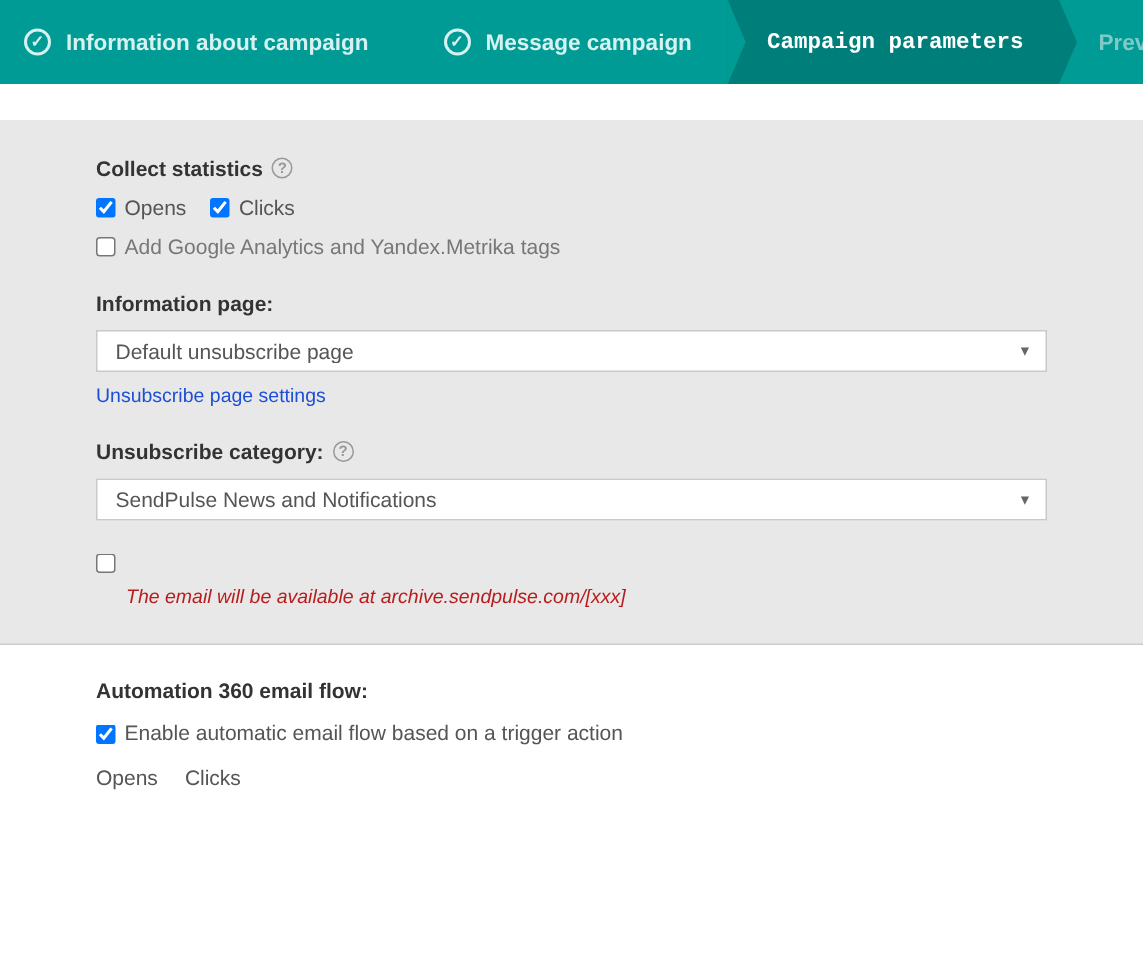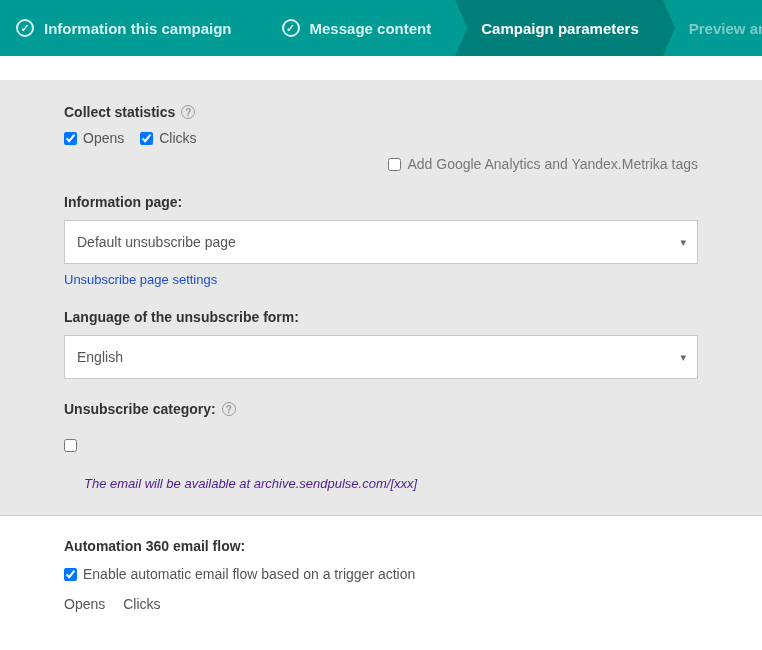--- a/index.html
+++ b/index.html
@@ -23,21 +23,21 @@
     align-items: center;
     padding: 0 24px 0 16px;
     height: 100%;
     color: #b3e0de;
     font-size: 15px;
     font-weight: 600;
     position: relative;
     white-space: nowrap;
   }
   .step.done { color: #d6f2f0; }
-  .step.active { background: #007f7a; color: #fff; }
+  .step.active { background: #007f7a; color: #fff; font-family: Liberation Mono, monospace; }
   .step .chev {
     position: absolute;
     right: -12px;
     top: 0;
     width: 0;
     height: 0;
     border-top: 28px solid transparent;
     border-bottom: 28px solid transparent;
     border-left: 12px solid #009b95;
     z-index: 1;
@@ -107,25 +107,24 @@
     display: flex;
     align-items: center;
     gap: 6px;
   }
   .cbox, .radio {
     width: 13px; height: 13px;
   }
   .sub-check {
     margin-top: 10px;
     color: #777;
-    justify-content: flex-end;
   }
   .select {
     width: 100%;
-    height: 44px;
+    height: 28px;
     border: 1px solid #c9c9c9;
     background: #fff;
     padding: 0 30px 0 12px;
     font-size: 14px;
     color: #555;
     appearance: none;
     position: relative;
   }
   .select-wrap { position: relative; }
   .select-wrap::after {
@@ -140,44 +139,44 @@
   }
   .link {
     color: #1d4ed8;
     font-size: 13px;
     margin-top: 8px;
     display: inline-block;
     text-decoration: none;
   }
   .hint {
     font-style: italic;
-    color: #4c1d95;
+    color: #b91c1c;
     font-size: 13px;
-    margin-top: 24px;
+    margin-top: 8px;
     margin-left: 20px;
   }
 
   .auto-section {
     padding-top: 22px;
   }
   .auto-section .label { margin-bottom: 12px; text-align: right; }
   .radio-row { display:flex; gap:18px; align-items:center; margin-top:14px; color:#555; }
 </style>
 </head>
 <body>
 
 <div class="steps">
   <div class="step done">
     <span class="check-ico">✓</span>
-    <span>Information this campaign</span>
+    <span>Information about campaign</span>
     <span class="chev"></span>
   </div>
   <div class="step done" style="padding-left:26px;">
     <span class="check-ico">✓</span>
-    <span>Message content</span>
+    <span>Message campaign</span>
     <span class="chev"></span>
   </div>
   <div class="step active" style="padding-left:26px;">
     <span class="chev-in"></span>
     <span>Campaign parameters</span>
     <span class="chev"></span>
   </div>
   <div class="step" style="color:#7fcac6;padding-left:26px;">
     <span>Preview and send</span>
   </div>
@@ -210,47 +209,44 @@
     <div class="form-block">
       <div class="label">Information page:</div>
       <div class="select-wrap">
         <select class="select">
           <option>Default unsubscribe page</option>
         </select>
       </div>
       <a href="#" class="link">Unsubscribe page settings</a>
     </div>
 
-    <div class="form-block">
-      <div class="label">Language of the unsubscribe form:</div>
-      <div class="select-wrap">
-        <select class="select">
-          <option>English</option>
-        </select>
-      </div>
-    </div>
 
     <div class="form-block">
       <div class="label">
         <span>Unsubscribe category:</span>
         <span class="help-ico">?</span>
+      </div>
+      <div class="select-wrap">
+        <select class="select">
+          <option>SendPulse News and Notifications</option>
+        </select>
       </div>
     </div>
 
     <div class="form-block">
       <label class="check-item" style="color:#555;">
         <input type="checkbox" class="cbox" style="">
       </label>
       <div class="hint">The email will be available at archive.sendpulse.com/[xxx]</div>
     </div>
   </div>
 
   <div class="auto-section">
     <div class="label">Automation 360 email flow:</div>
-    <label class="check-item" style="color:#555;">
+    <label class="check-item" style="color:#555;align-items:flex-end;">
       <input type="checkbox" class="cbox" checked="" style="">
       <span>Enable automatic email flow based on a trigger action</span>
     </label>
     <div class="radio-row">
       <label class="check-item">
 
         <span>Opens</span>
       </label>
       <label class="check-item">
 

